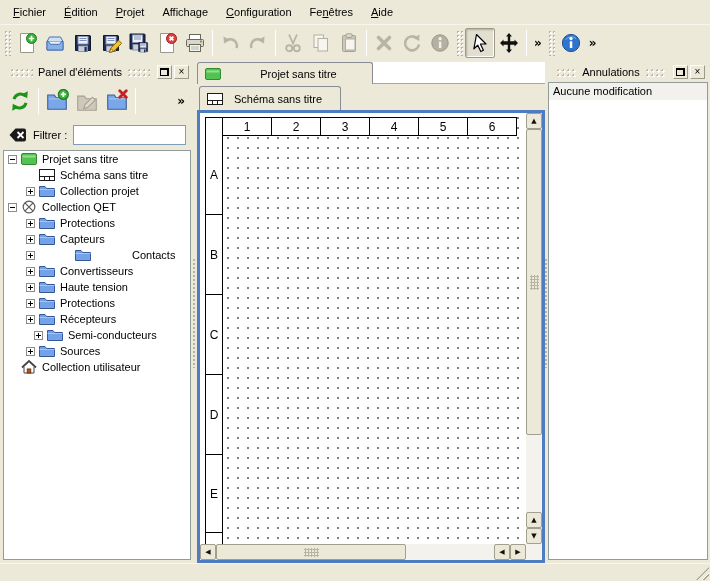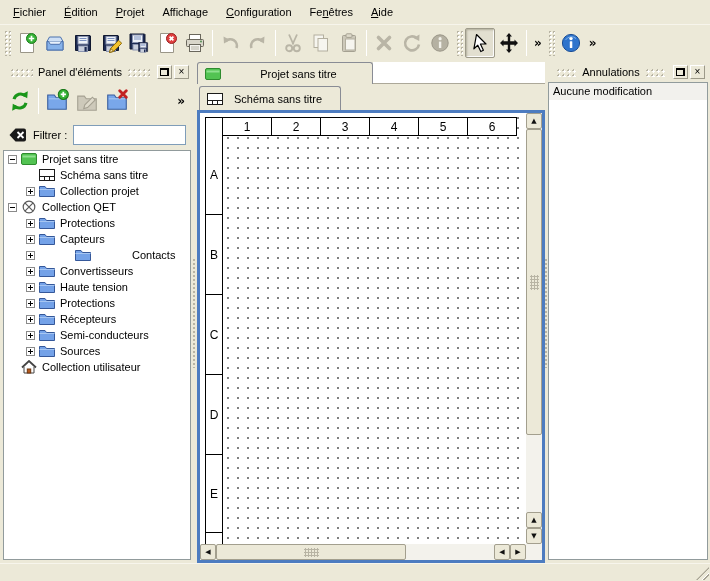--- a/index.html
+++ b/index.html
@@ -496,21 +496,21 @@
         <div class="tree-row" style="padding-left: 22px;">
           <span class="expander plus"></span>
           <span class="tree-ic">
             <svg width="16" height="14" viewBox="0 0 16 14">
               <path d="M.5 2.5h5.5l1.5 2h8v8h-15z" fill="#74a2e8" stroke="#35589a"></path>
               <path d="M.5 5.5h15" stroke="#a6c6f2"></path>
             </svg>
           </span>
           <span class="tree-label">Récepteurs</span>
         </div>
-        <div class="tree-row" style="padding-left: 22px;">
+        <div class="tree-row" style="padding-left: 30px;">
           <span class="expander plus"></span>
           <span class="tree-ic">
             <svg width="16" height="14" viewBox="0 0 16 14">
               <path d="M.5 2.5h5.5l1.5 2h8v8h-15z" fill="#74a2e8" stroke="#35589a"></path>
               <path d="M.5 5.5h15" stroke="#a6c6f2"></path>
             </svg>
           </span>
           <span class="tree-label">Semi-conducteurs</span>
         </div>
         <div class="tree-row" style="padding-left: 22px;">

